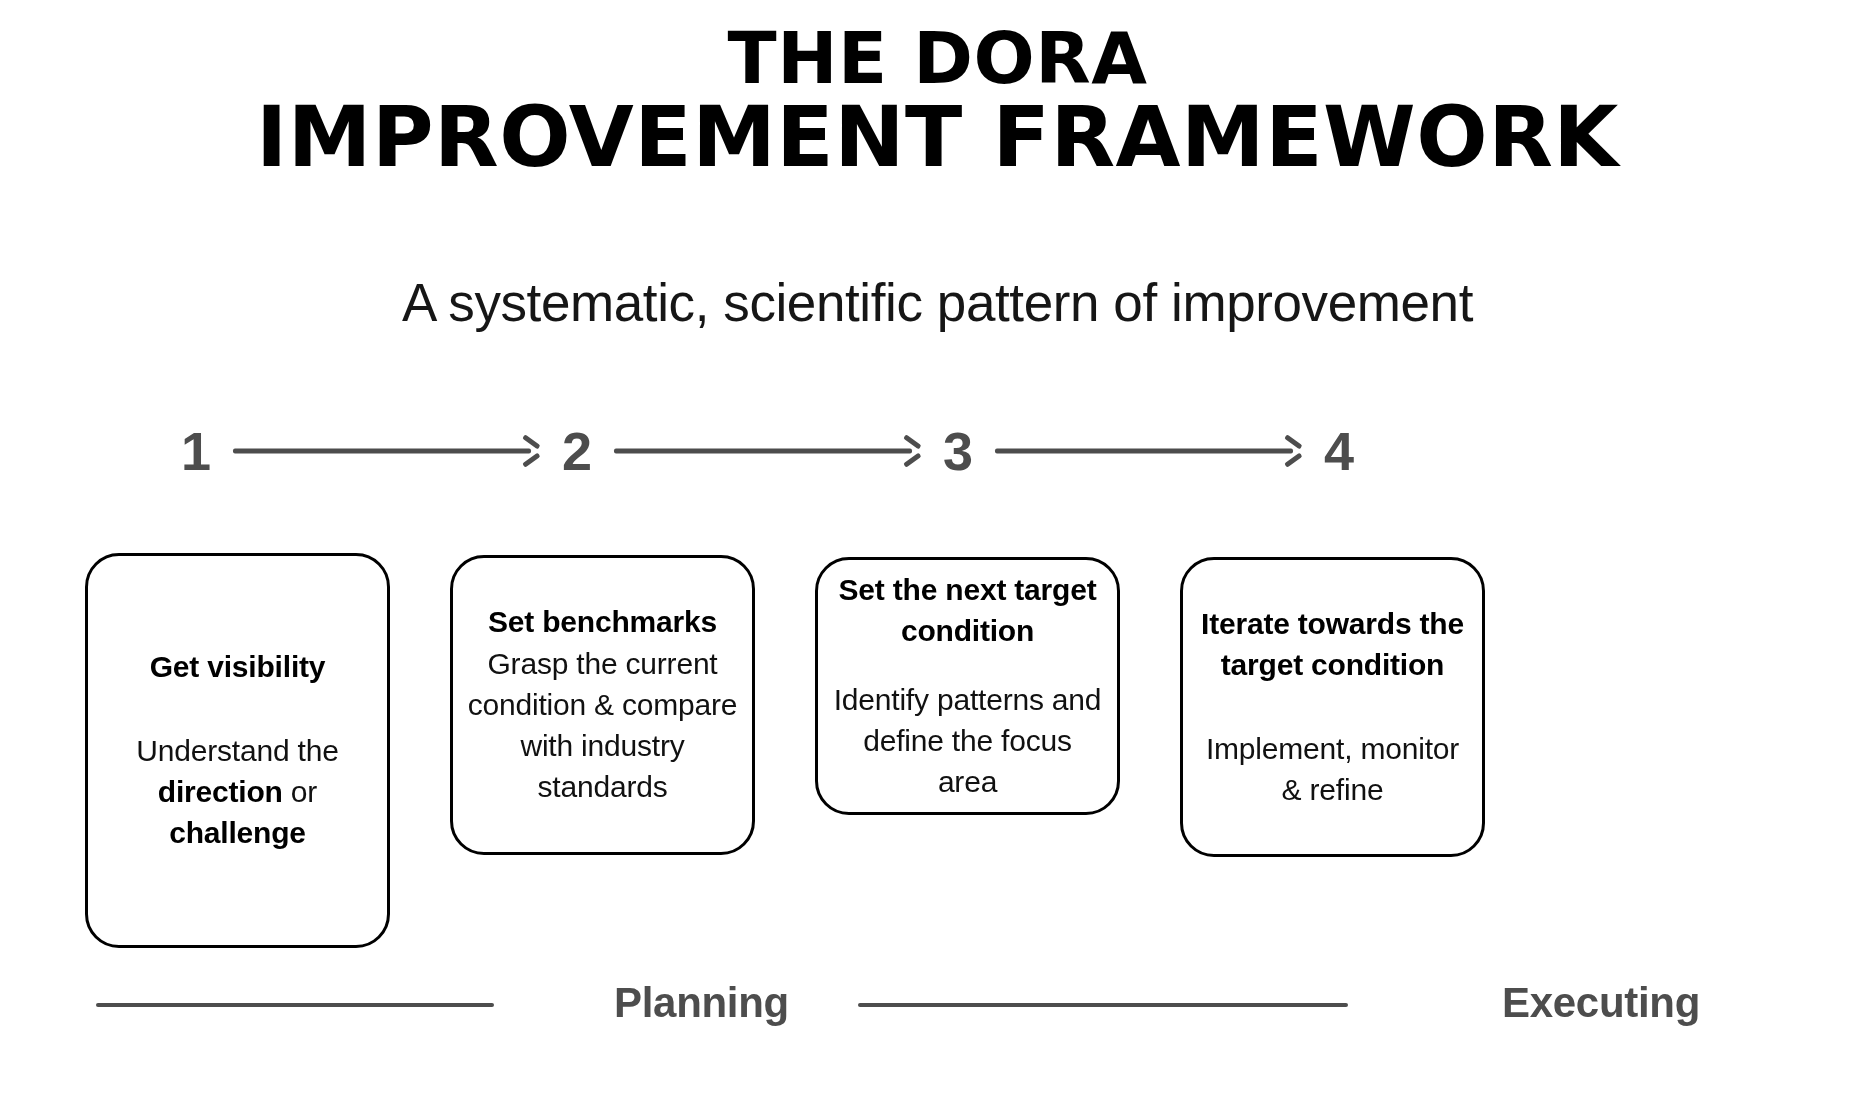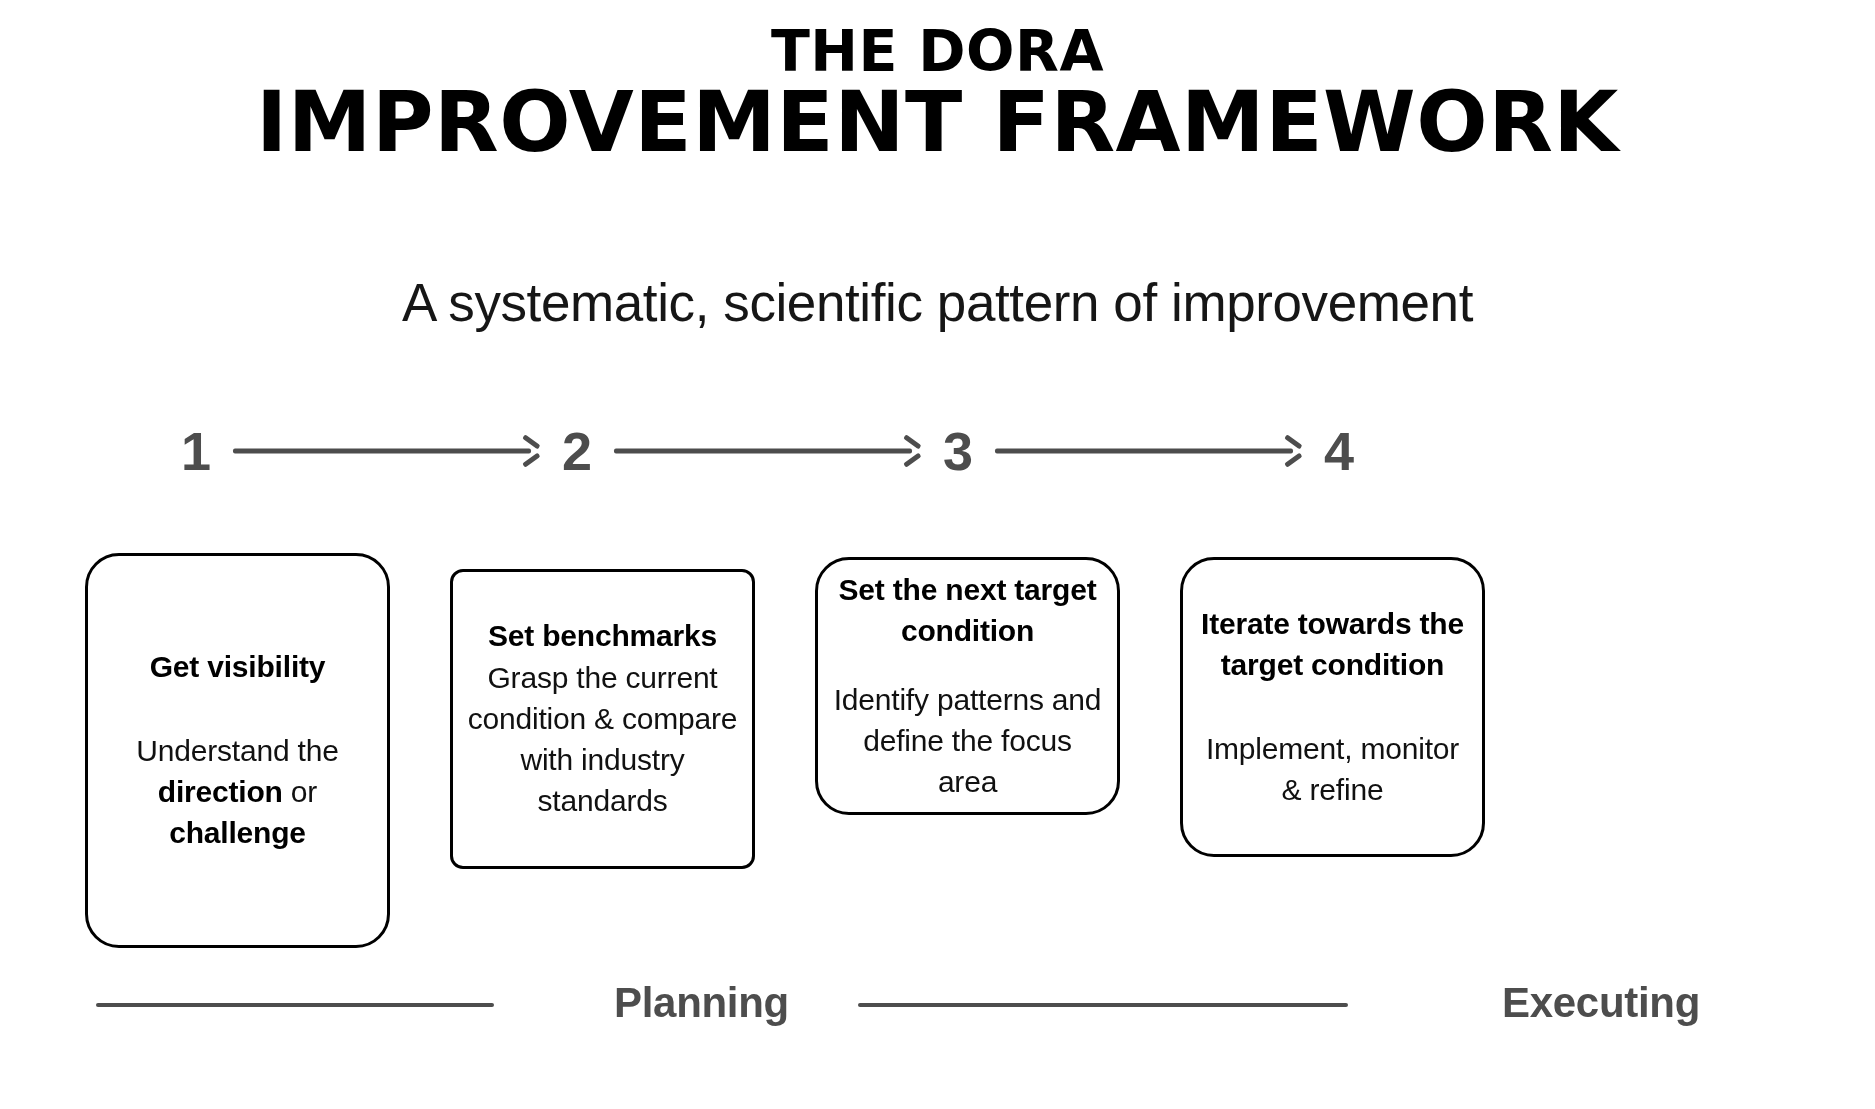--- a/index.html
+++ b/index.html
@@ -28,21 +28,21 @@
     text-align: center;
   }
   .title-line {
     font-family: "DejaVu Sans", sans-serif;
     font-weight: 700;
     color: #000000;
     letter-spacing: 0.5px;
     line-height: 1.02;
     display: block;
   }
-  .title-line-1 { font-size: 57px; }
+  .title-line-1 { font-size: 72px; }
   .title-line-2 { font-size: 84px; }
 
   .subtitle {
     position: absolute;
     top: 272px;
     left: 0;
     width: 1875px;
     text-align: center;
     font-family: "Liberation Sans", sans-serif;
     font-size: 53px;
@@ -124,21 +124,21 @@
     border-radius: 34px;
     background: #ffffff;
     display: flex;
     flex-direction: column;
     align-items: center;
     justify-content: center;
     padding: 10px 14px;
     text-align: center;
   }
   .card-1 { left: 0px;    height: 395px; top: 0px;  }
-  .card-2 { left: 365px;  height: 300px; top: 16px; border-radius: 13px;  }
+  .card-2 { left: 365px;  height: 300px; top: 2px;  }
   .card-3 { left: 730px;  height: 258px; top: 4px; justify-content: space-between;  }
   .card-4 { left: 1095px; height: 300px; top: 4px;  }
 
   .card-heading {
     font-family: "Liberation Sans", sans-serif;
     font-size: 30px;
     font-weight: 700;
     color: #000000;
     line-height: 1.36;
     letter-spacing: -0.2px;

